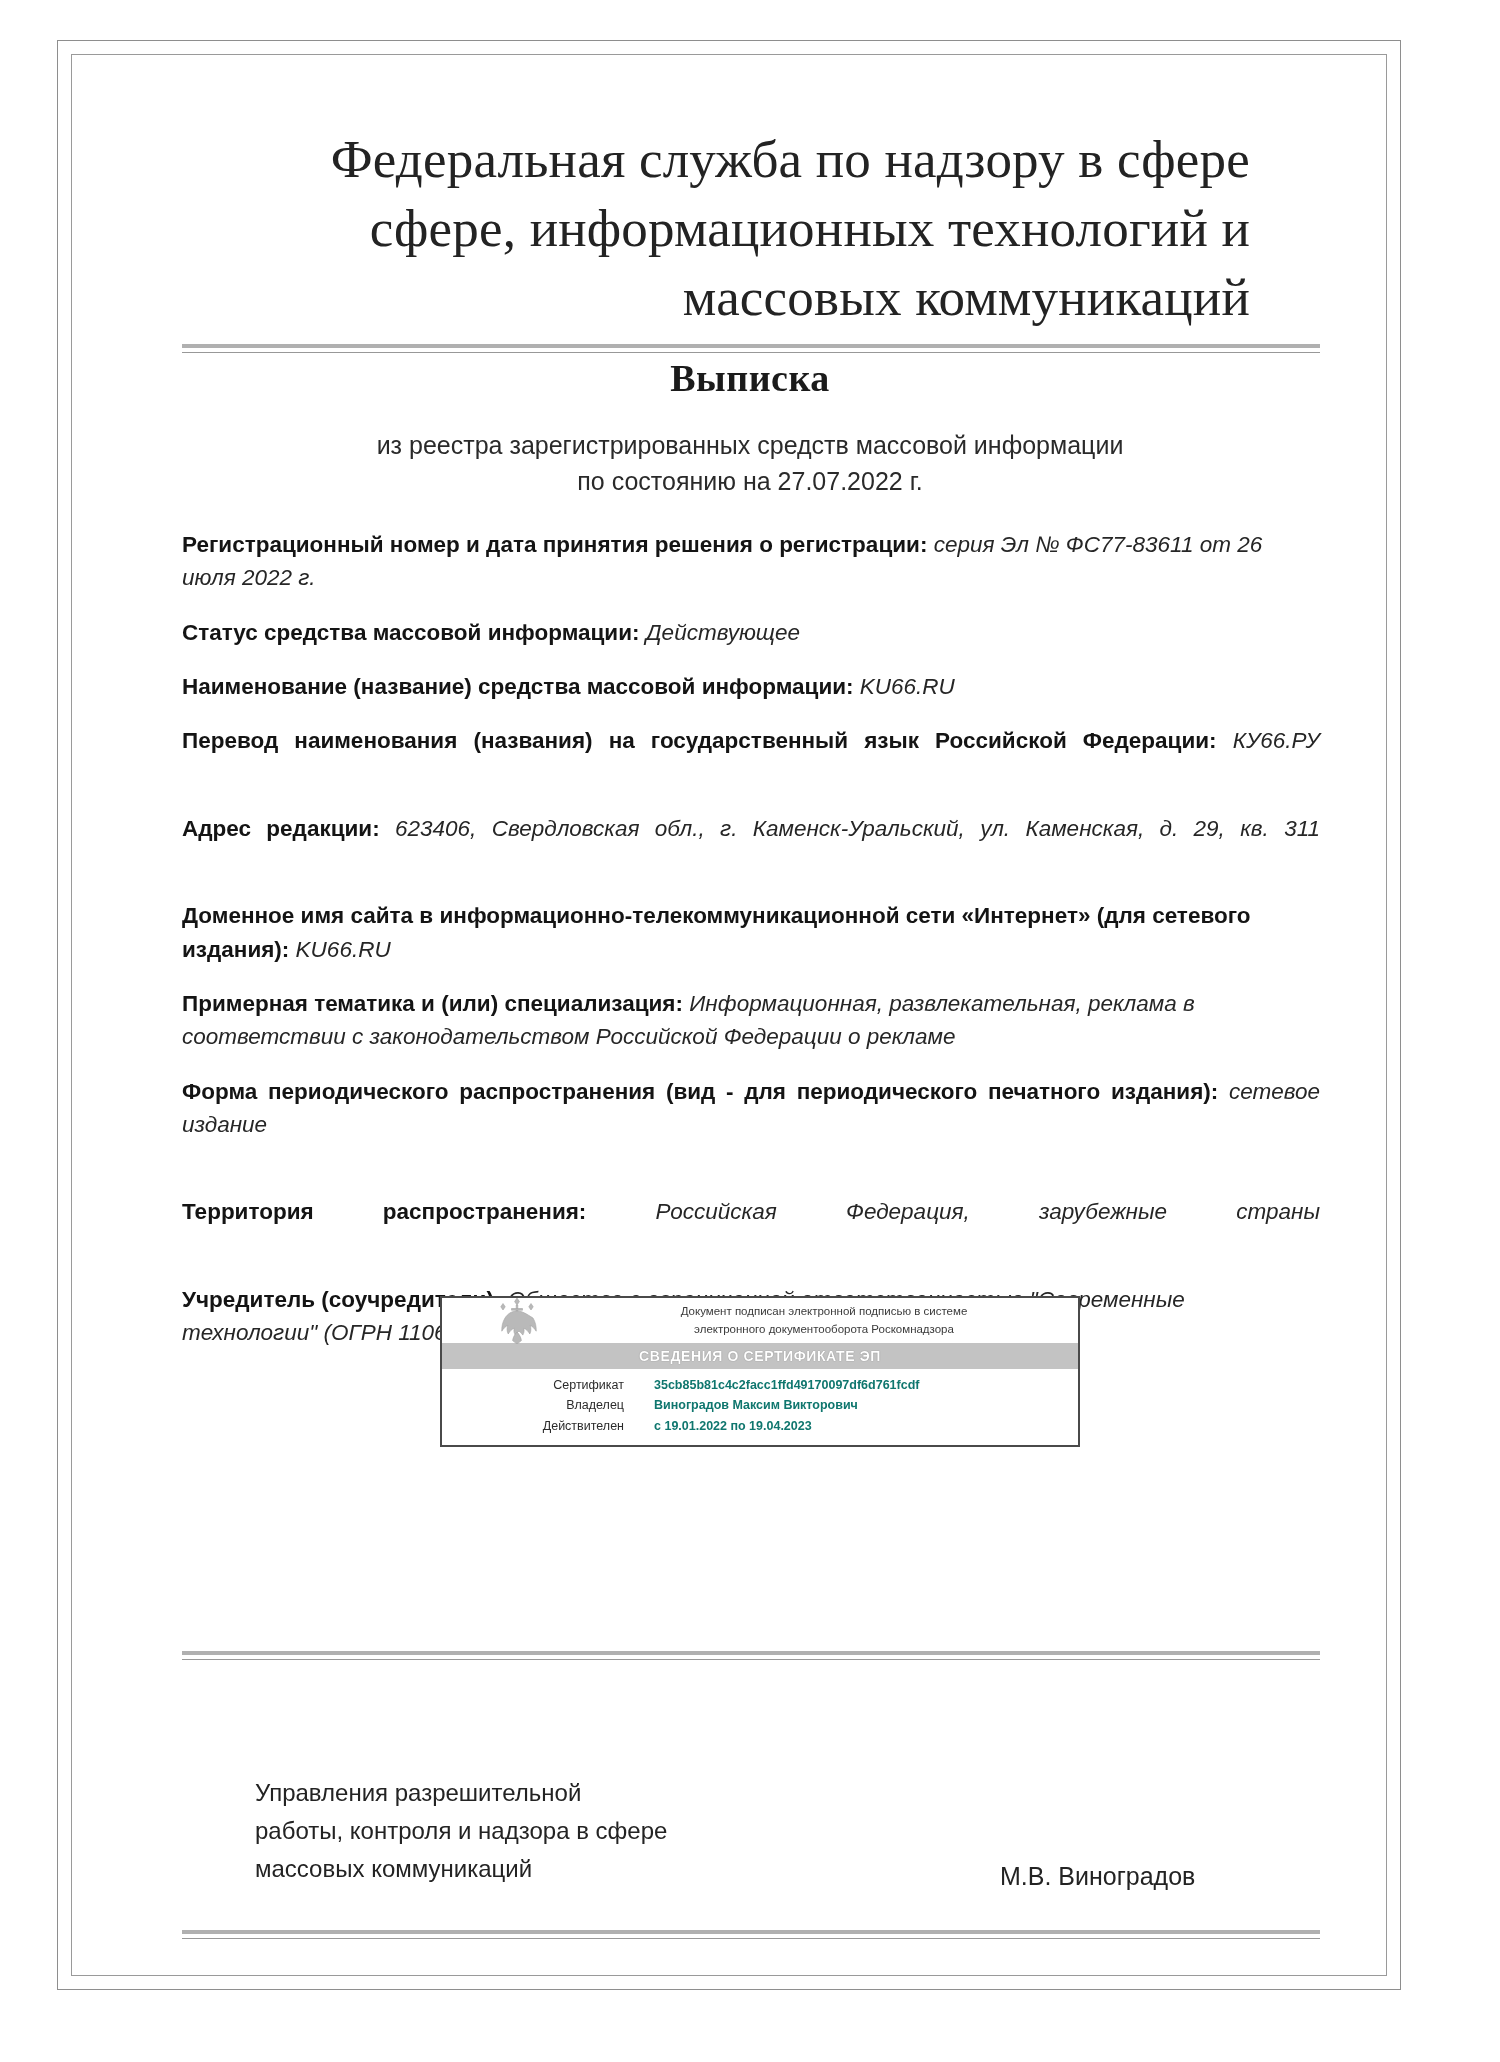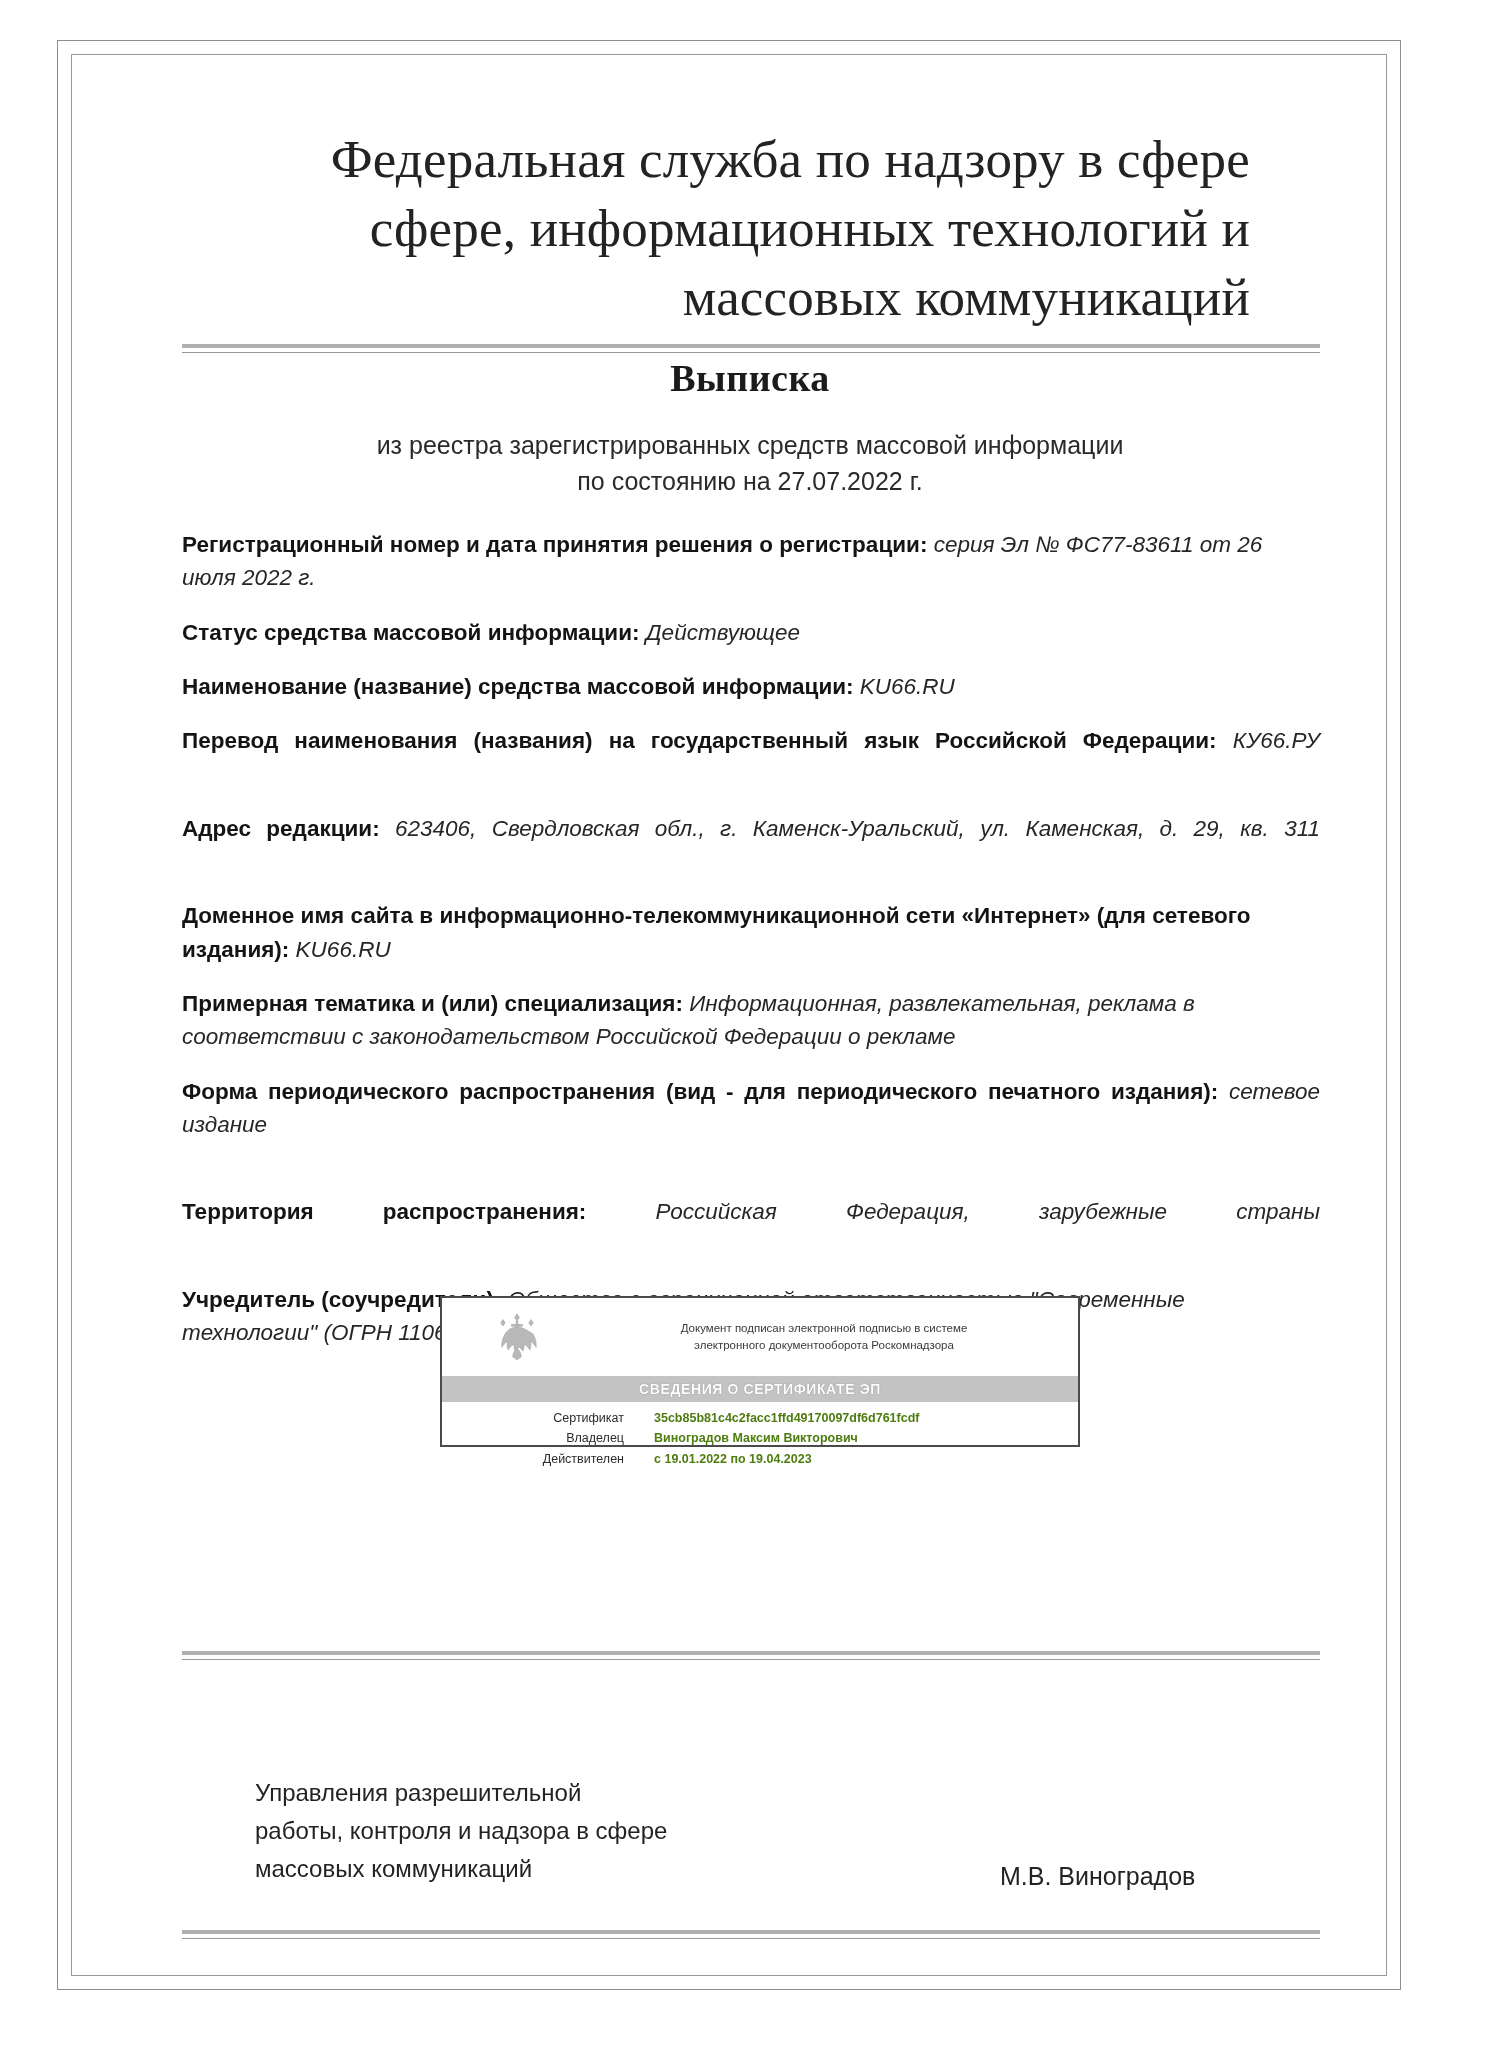--- a/index.html
+++ b/index.html
@@ -139,21 +139,21 @@
     top: 1296px;
     width: 640px;
     height: 151px;
     border: 2px solid #4a4a4a;
     box-sizing: border-box;
     background: #ffffff;
   }
   .stamp-top {
     display: flex;
     align-items: center;
-    height: 78px;
+    height: 45px;
   }
   .stamp-emblem {
     width: 150px;
     display: flex;
     justify-content: center;
     align-items: center;
   }
   .stamp-note {
     flex: 1;
     text-align: center;
@@ -184,21 +184,21 @@
   }
   .stamp-row .k {
     width: 212px;
     text-align: right;
     padding-right: 30px;
     color: #2b2b2b;
     box-sizing: border-box;
   }
   .stamp-row .v {
     font-weight: bold;
-    color: #4d7c0f;
+    color: #0f766e;
   }
 
   
   .sign-block {
     position: absolute;
     left: 255px;
     top: 1774px;
     font-size: 24px;
     line-height: 1.58;
     color: #232323;

